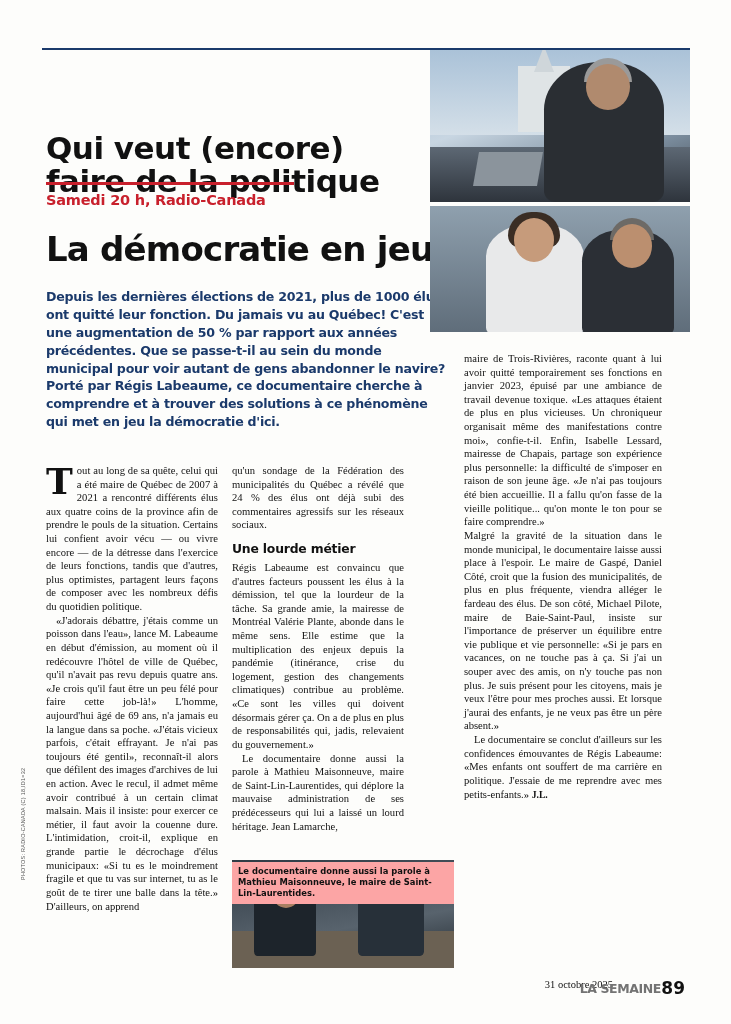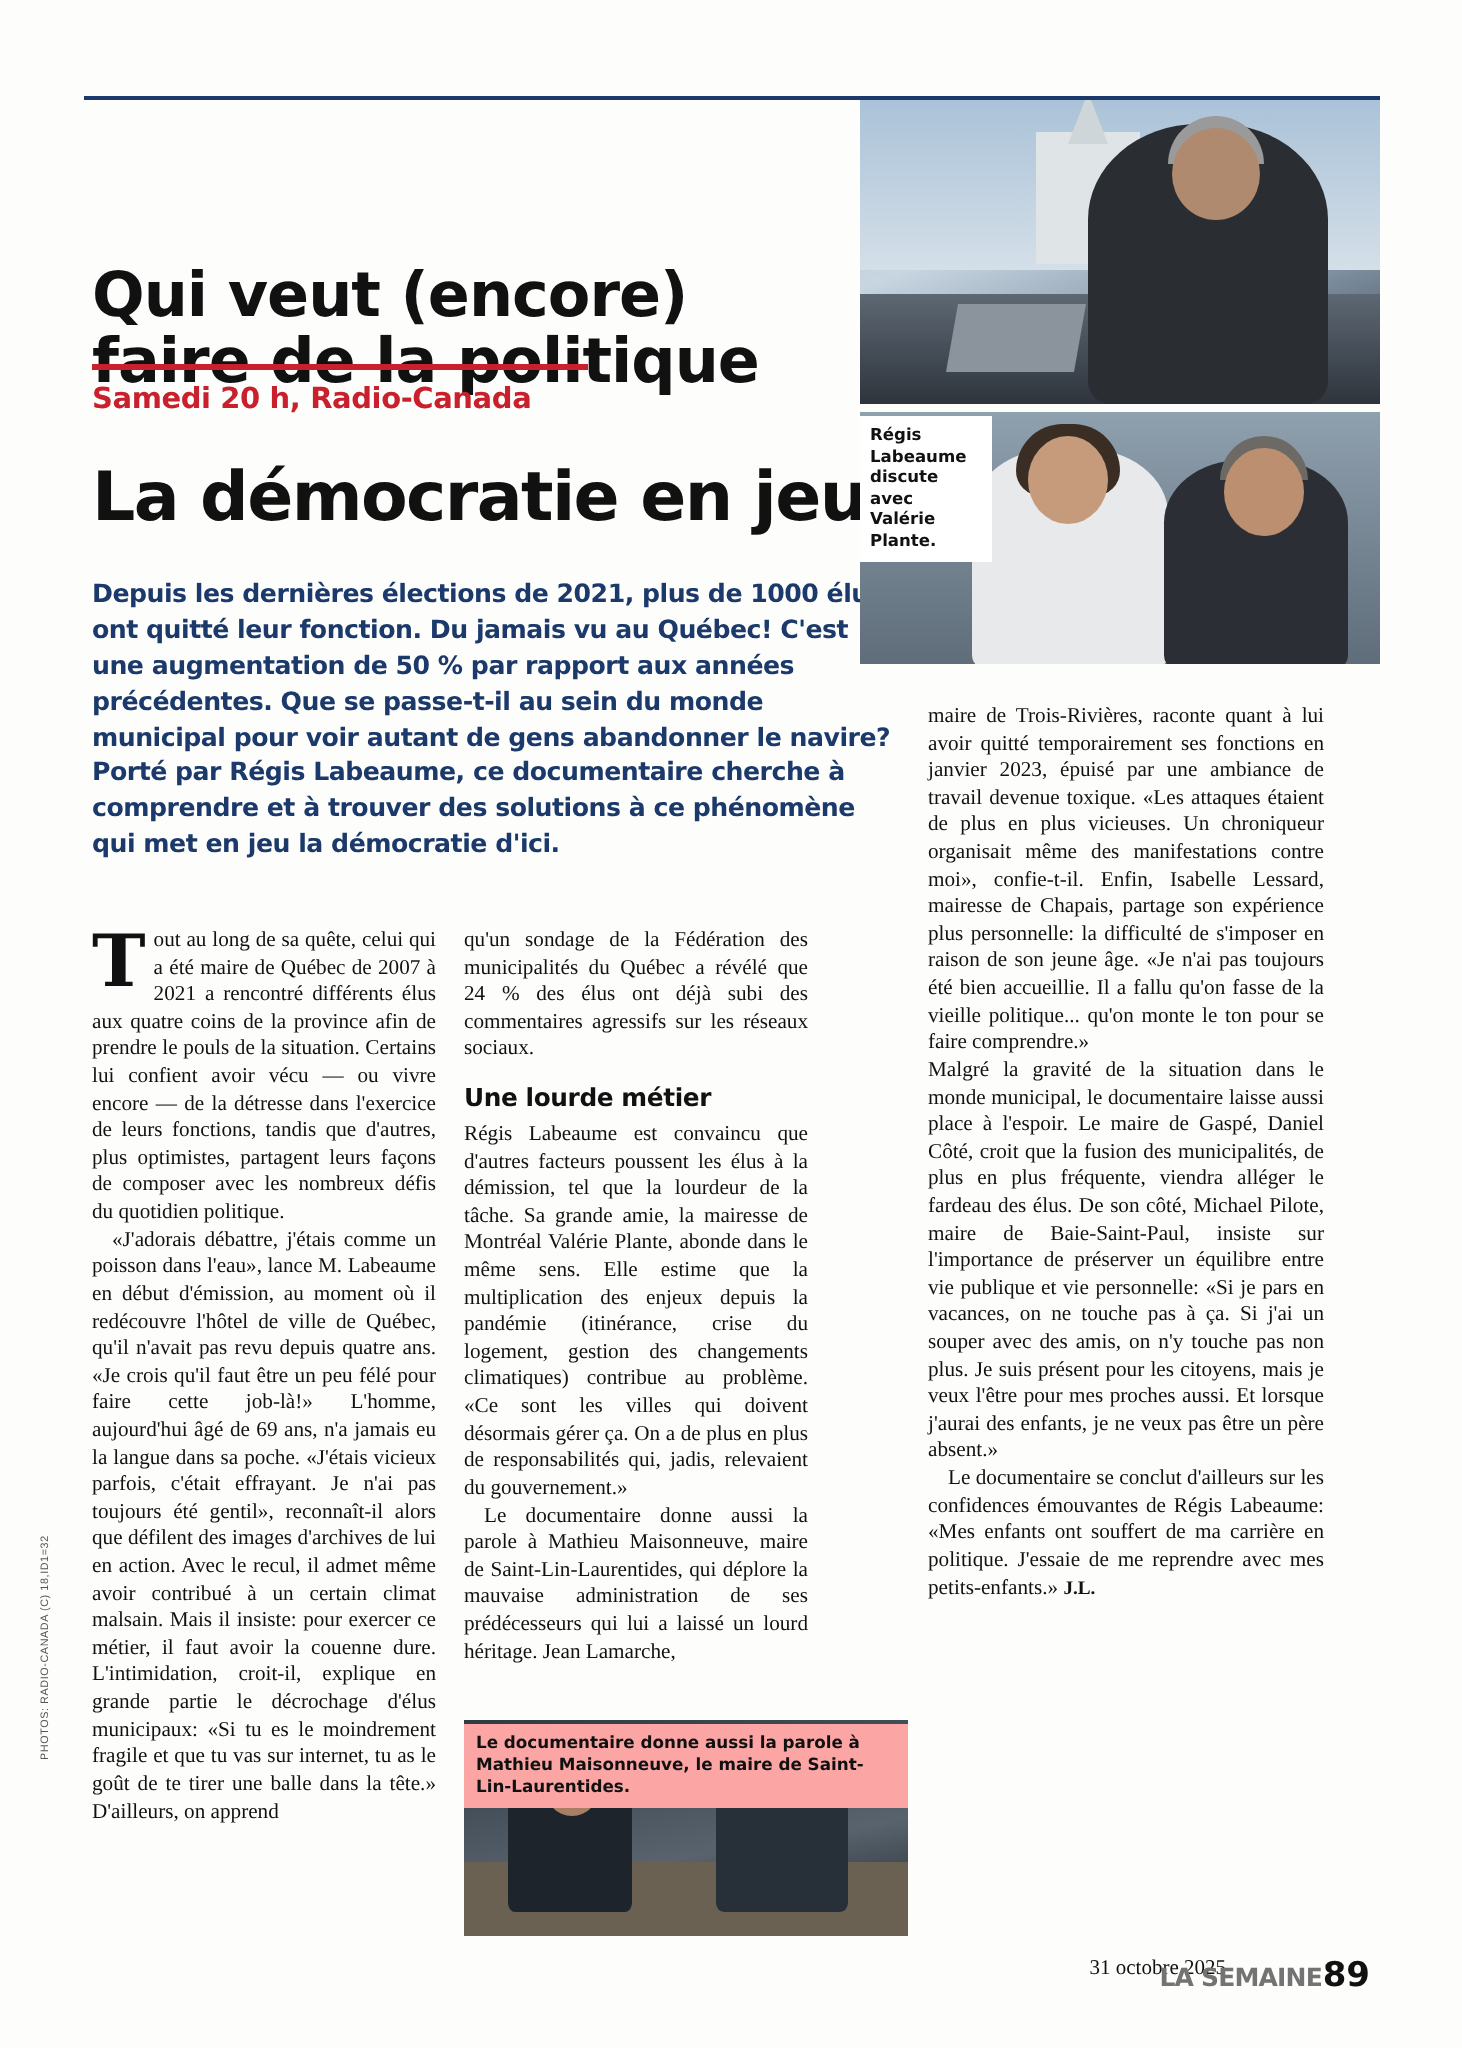--- a/index.html
+++ b/index.html
@@ -316,21 +316,20 @@
 
   <div class="photo photo-mid">
     <div class="wall"></div>
     <div class="woman"></div>
     <div class="w-hair"></div>
     <div class="w-head"></div>
     <div class="man"></div>
     <div class="m-hair"></div>
     <div class="m-head"></div>
   </div>
-  <div class="caption-box">Régis Labeaume discute avec Valérie Plante.</div>
 
   <div class="photo photo-bottom">
     <div class="tbl"></div>
     <div class="p1"></div>
     <div class="p1h"></div>
     <div class="p2"></div>
     <div class="p2h"></div>
   </div>
   <div class="caption-bottom">Le documentaire donne aussi la parole à Mathieu Maisonneuve, le maire de Saint-Lin-Laurentides.</div>
 

